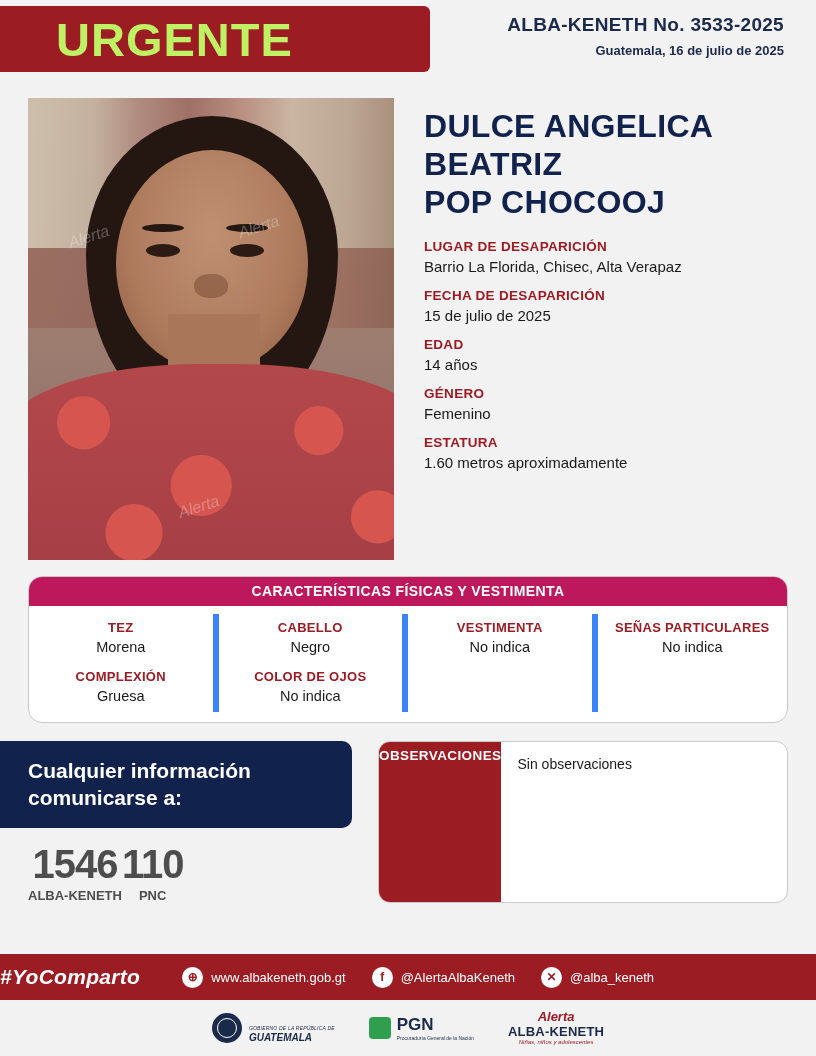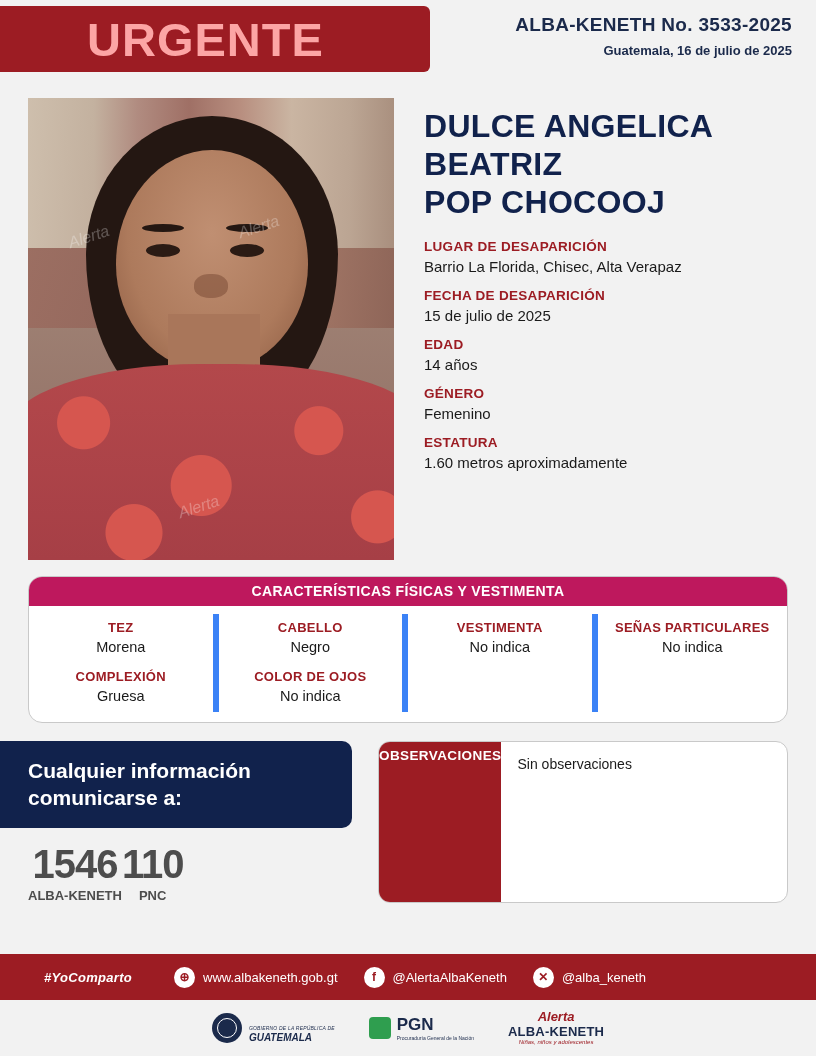--- a/index.html
+++ b/index.html
@@ -27,30 +27,30 @@
     top: 6px;
     width: 430px;
     height: 66px;
     background: #9c1c23;
     border-top-right-radius: 6px;
     border-bottom-right-radius: 6px;
     display: flex;
     align-items: center;
   }
   .urgente-text {
-    color: #fca5a5;
+    color: #bef264;
     font-size: 47px;
     font-weight: bold;
     letter-spacing: 1px;
-    margin-left: 87px;
+    margin-left: 56px;
     line-height: 1;
   }
   .header-right {
     position: absolute;
-    right: 24px;
+    right: 32px;
     top: 14px;
     text-align: right;
   }
   .alba-no {
     color: #1b2a4b;
     font-size: 19px;
     font-weight: bold;
     letter-spacing: 0.3px;
   }
   .alba-date {
@@ -311,24 +311,23 @@
     left: 0;
     bottom: 56px;
     width: 816px;
     height: 46px;
     background: #9c1c23;
     display: flex;
     align-items: center;
   }
   .hashtag {
     color: #fff;
-    font-size: 13px;
+    font-size: 21px;
     font-weight: bold;
     font-style: italic;
-    margin-left: 44px;
     letter-spacing: .3px;
   }
   .social {
     display: flex;
     align-items: center;
     gap: 26px;
     margin-left: 42px;
   }
   .social-item {
     display: flex;

